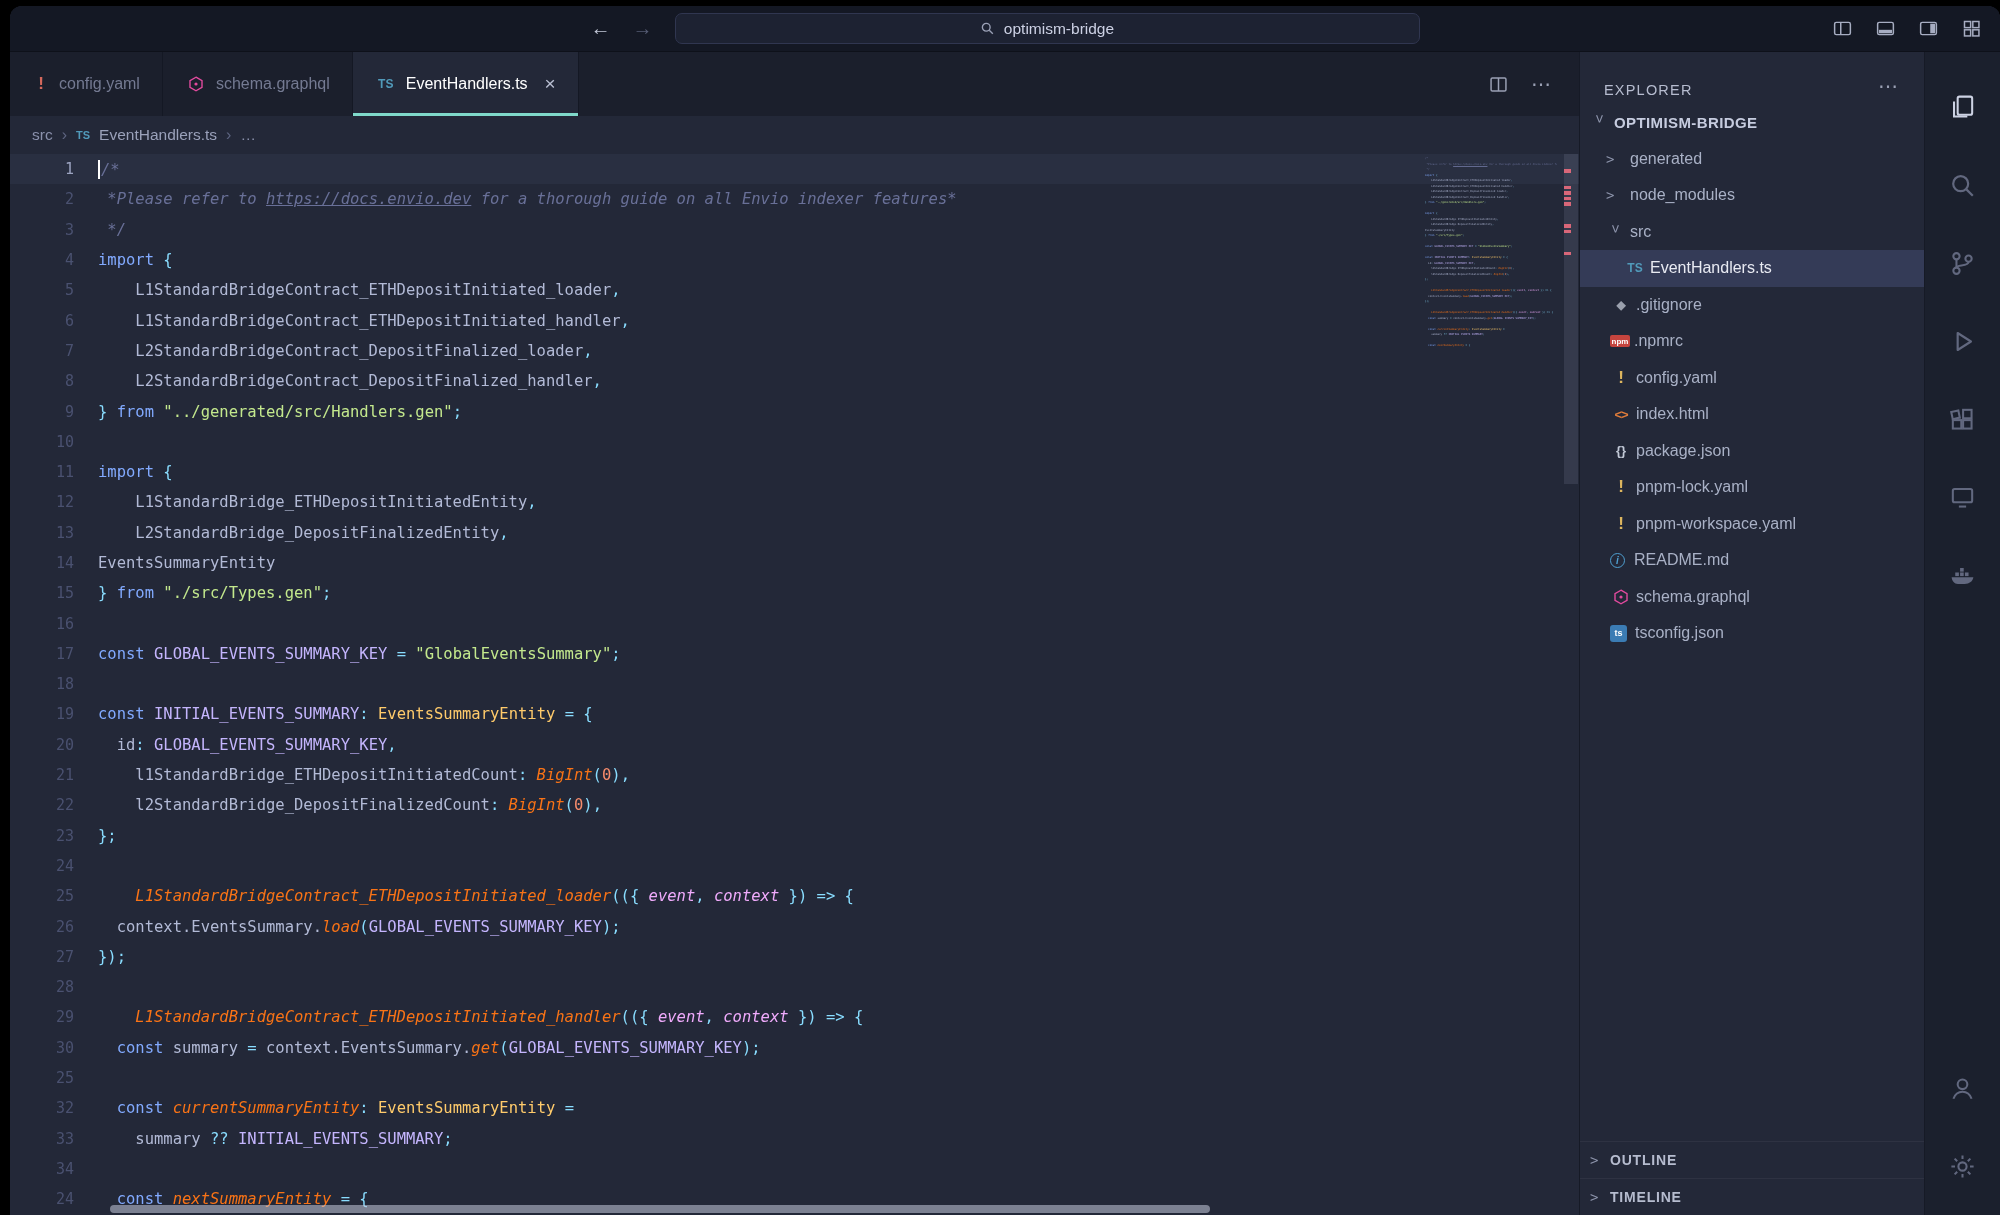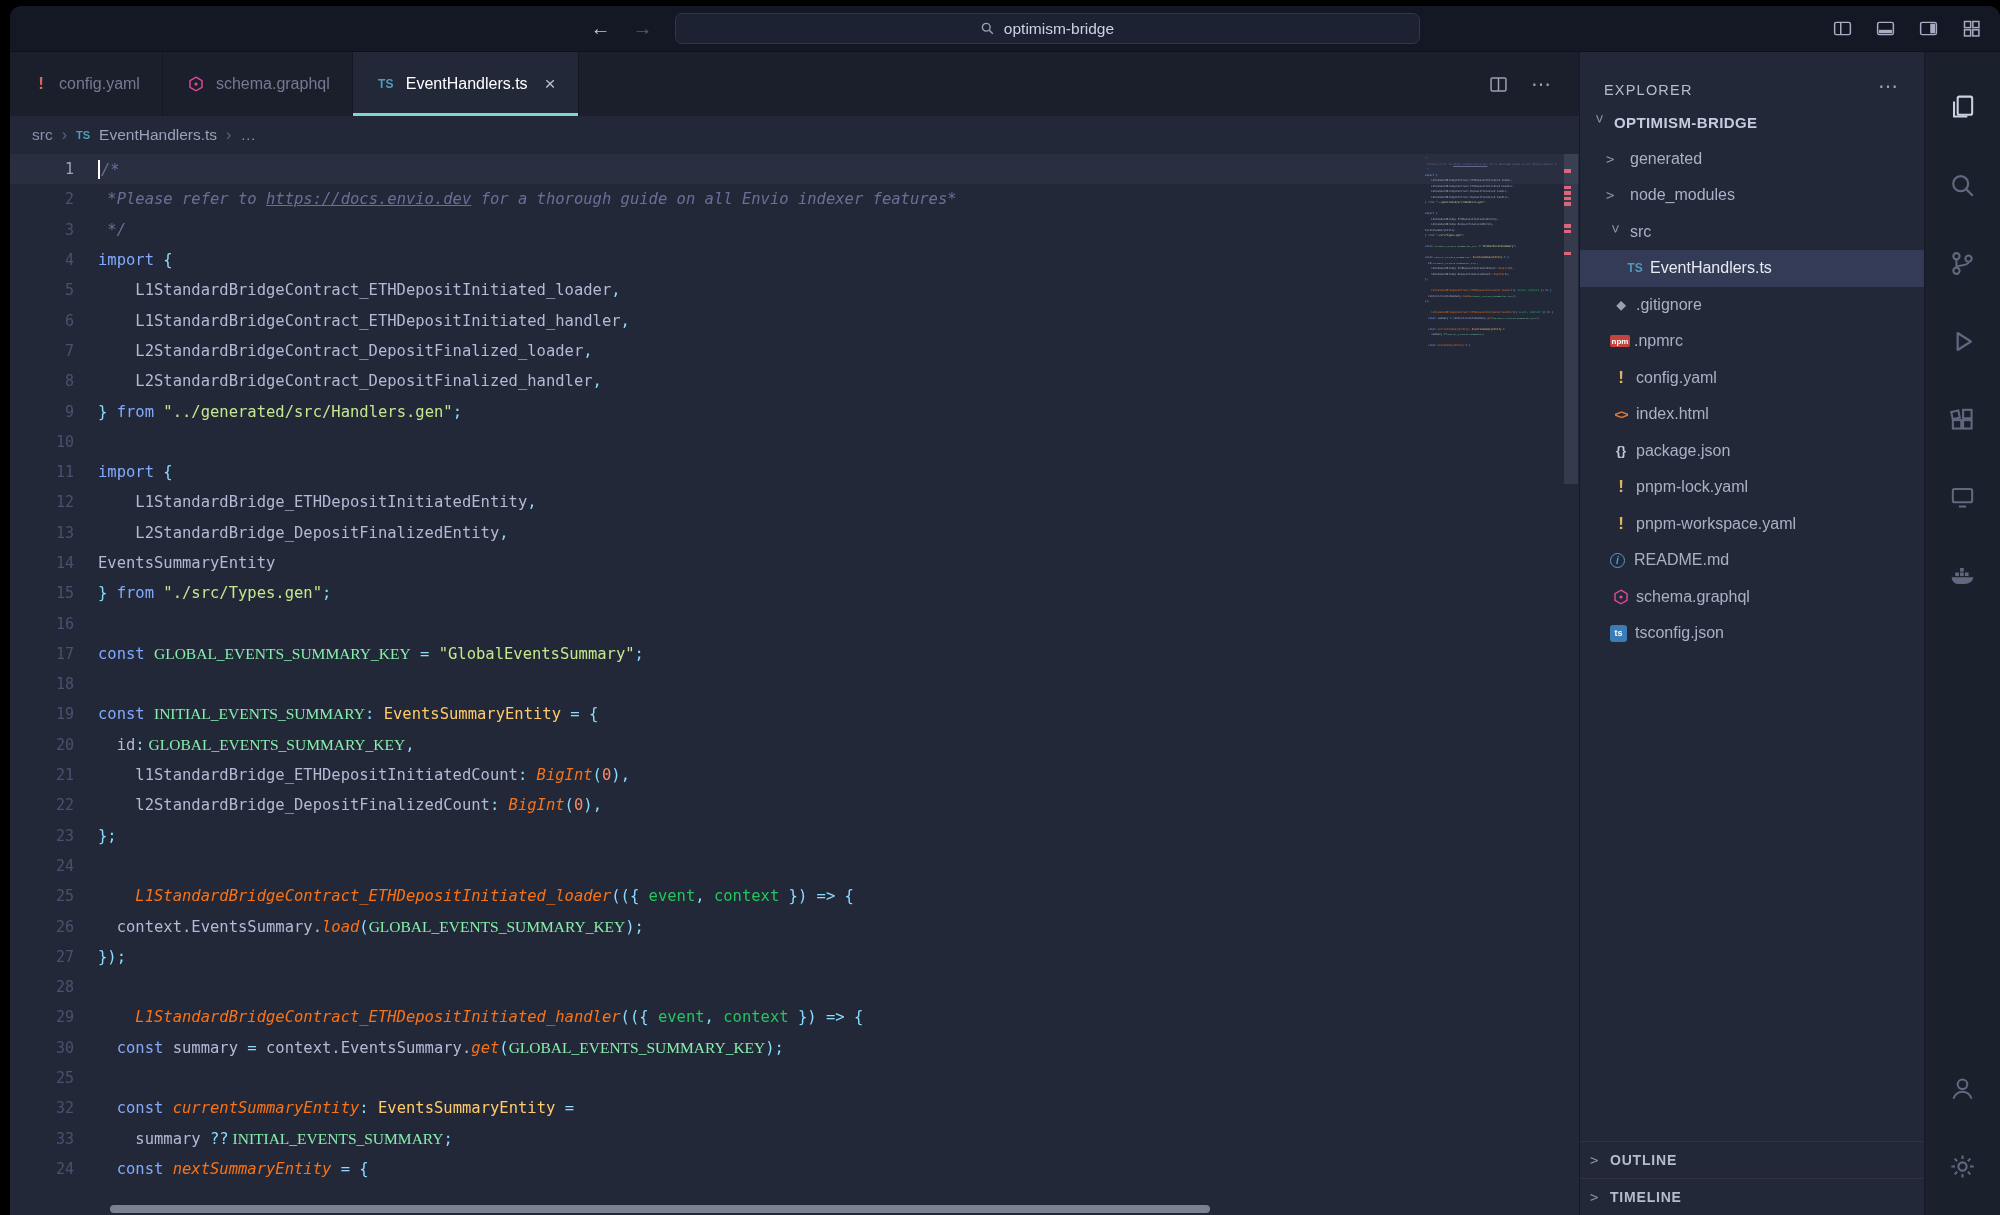--- a/index.html
+++ b/index.html
@@ -56,24 +56,24 @@
   .codeln { padding-left:24px; font-size:15.5px; white-space:pre; color:#b2bad6; }
   .cursor { display:inline-block; width:2px; height:19px; background:#ffffff;
     vertical-align:-4px; margin-right:1px; }
 
   .t-cm  { color:#697098; font-style:italic; }
   .t-cmu { color:#697098; font-style:italic; text-decoration:underline; }
   .t-kw  { color:#82aaff; }
   .t-pn  { color:#89ddff; }
   .t-id  { color:#b2bad6; }
   .t-st  { color:#c3e88d; }
-  .t-ct  { color:#86efac;font-family:Liberation Serif, serif; }
+  .t-ct  { color:#c4b5fd; }
   .t-ty  { color:#ffcb6b; }
   .t-fn  { color:#f97316;font-style:italic; }
-  .t-pr  { color:#22c55e; }
+  .t-pr  { color:#f0abfc; font-style:italic; }
   .t-nu  { color:#f78c6c; }
   .t-op  { color:#89ddff; }
 
   .minimap { position:absolute; top:2px; right:22px; width:132px; height:205px;
     overflow:hidden; opacity:.9; }
   .mline { height:5.5px; line-height:5.5px; font-size:2.6px; white-space:pre; overflow:hidden; }
   .overview { position:absolute; top:2px; right:8px; width:8px; height:205px; }
   .ovmark { position:absolute; right:0; width:7px; height:3.5px; background:#e25d6d; }
   .vscroll { position:absolute; top:0; right:0; width:16px; bottom:0; }
   .vthumb { position:absolute; top:0; left:1px; width:14px; height:330px;
@@ -350,20 +350,24 @@
             </div>
             <div class="line">
               <span class="gutter">32</span>
               <span class="codeln"><span class="t-kw">  const</span><span class="t-id"> </span><span class="t-fn">currentSummaryEntity</span><span class="t-pn">:</span><span class="t-ty"> EventsSummaryEntity</span><span class="t-op"> =</span></span>
             </div>
             <div class="line">
               <span class="gutter">33</span>
               <span class="codeln"><span class="t-id">    summary </span><span class="t-op">??</span><span class="t-ct"> INITIAL_EVENTS_SUMMARY</span><span class="t-pn">;</span></span>
             </div>
             <div class="line">
+              <span class="gutter">34</span>
+              <span class="codeln"></span>
+            </div>
+            <div class="line">
               <span class="gutter">24</span>
               <span class="codeln"><span class="t-kw">  const</span><span class="t-id"> </span><span class="t-fn">nextSummaryEntity</span><span class="t-op"> = </span><span class="t-pn">{</span></span>
             </div>
           </div>
         <div class="minimap">
             <div id="minimap-code">
               <div class="mline"><span class="t-cm">/*</span></div>
               <div class="mline"><span class="t-cm"> *Please refer to </span><span class="t-cmu">https://docs.envio.dev</span><span class="t-cm"> for a thorough guide on all Envio indexer features*</span></div>
               <div class="mline"><span class="t-cm"> */</span></div>
               <div class="mline"><span class="t-kw">import</span><span class="t-pn"> {</span></div>

